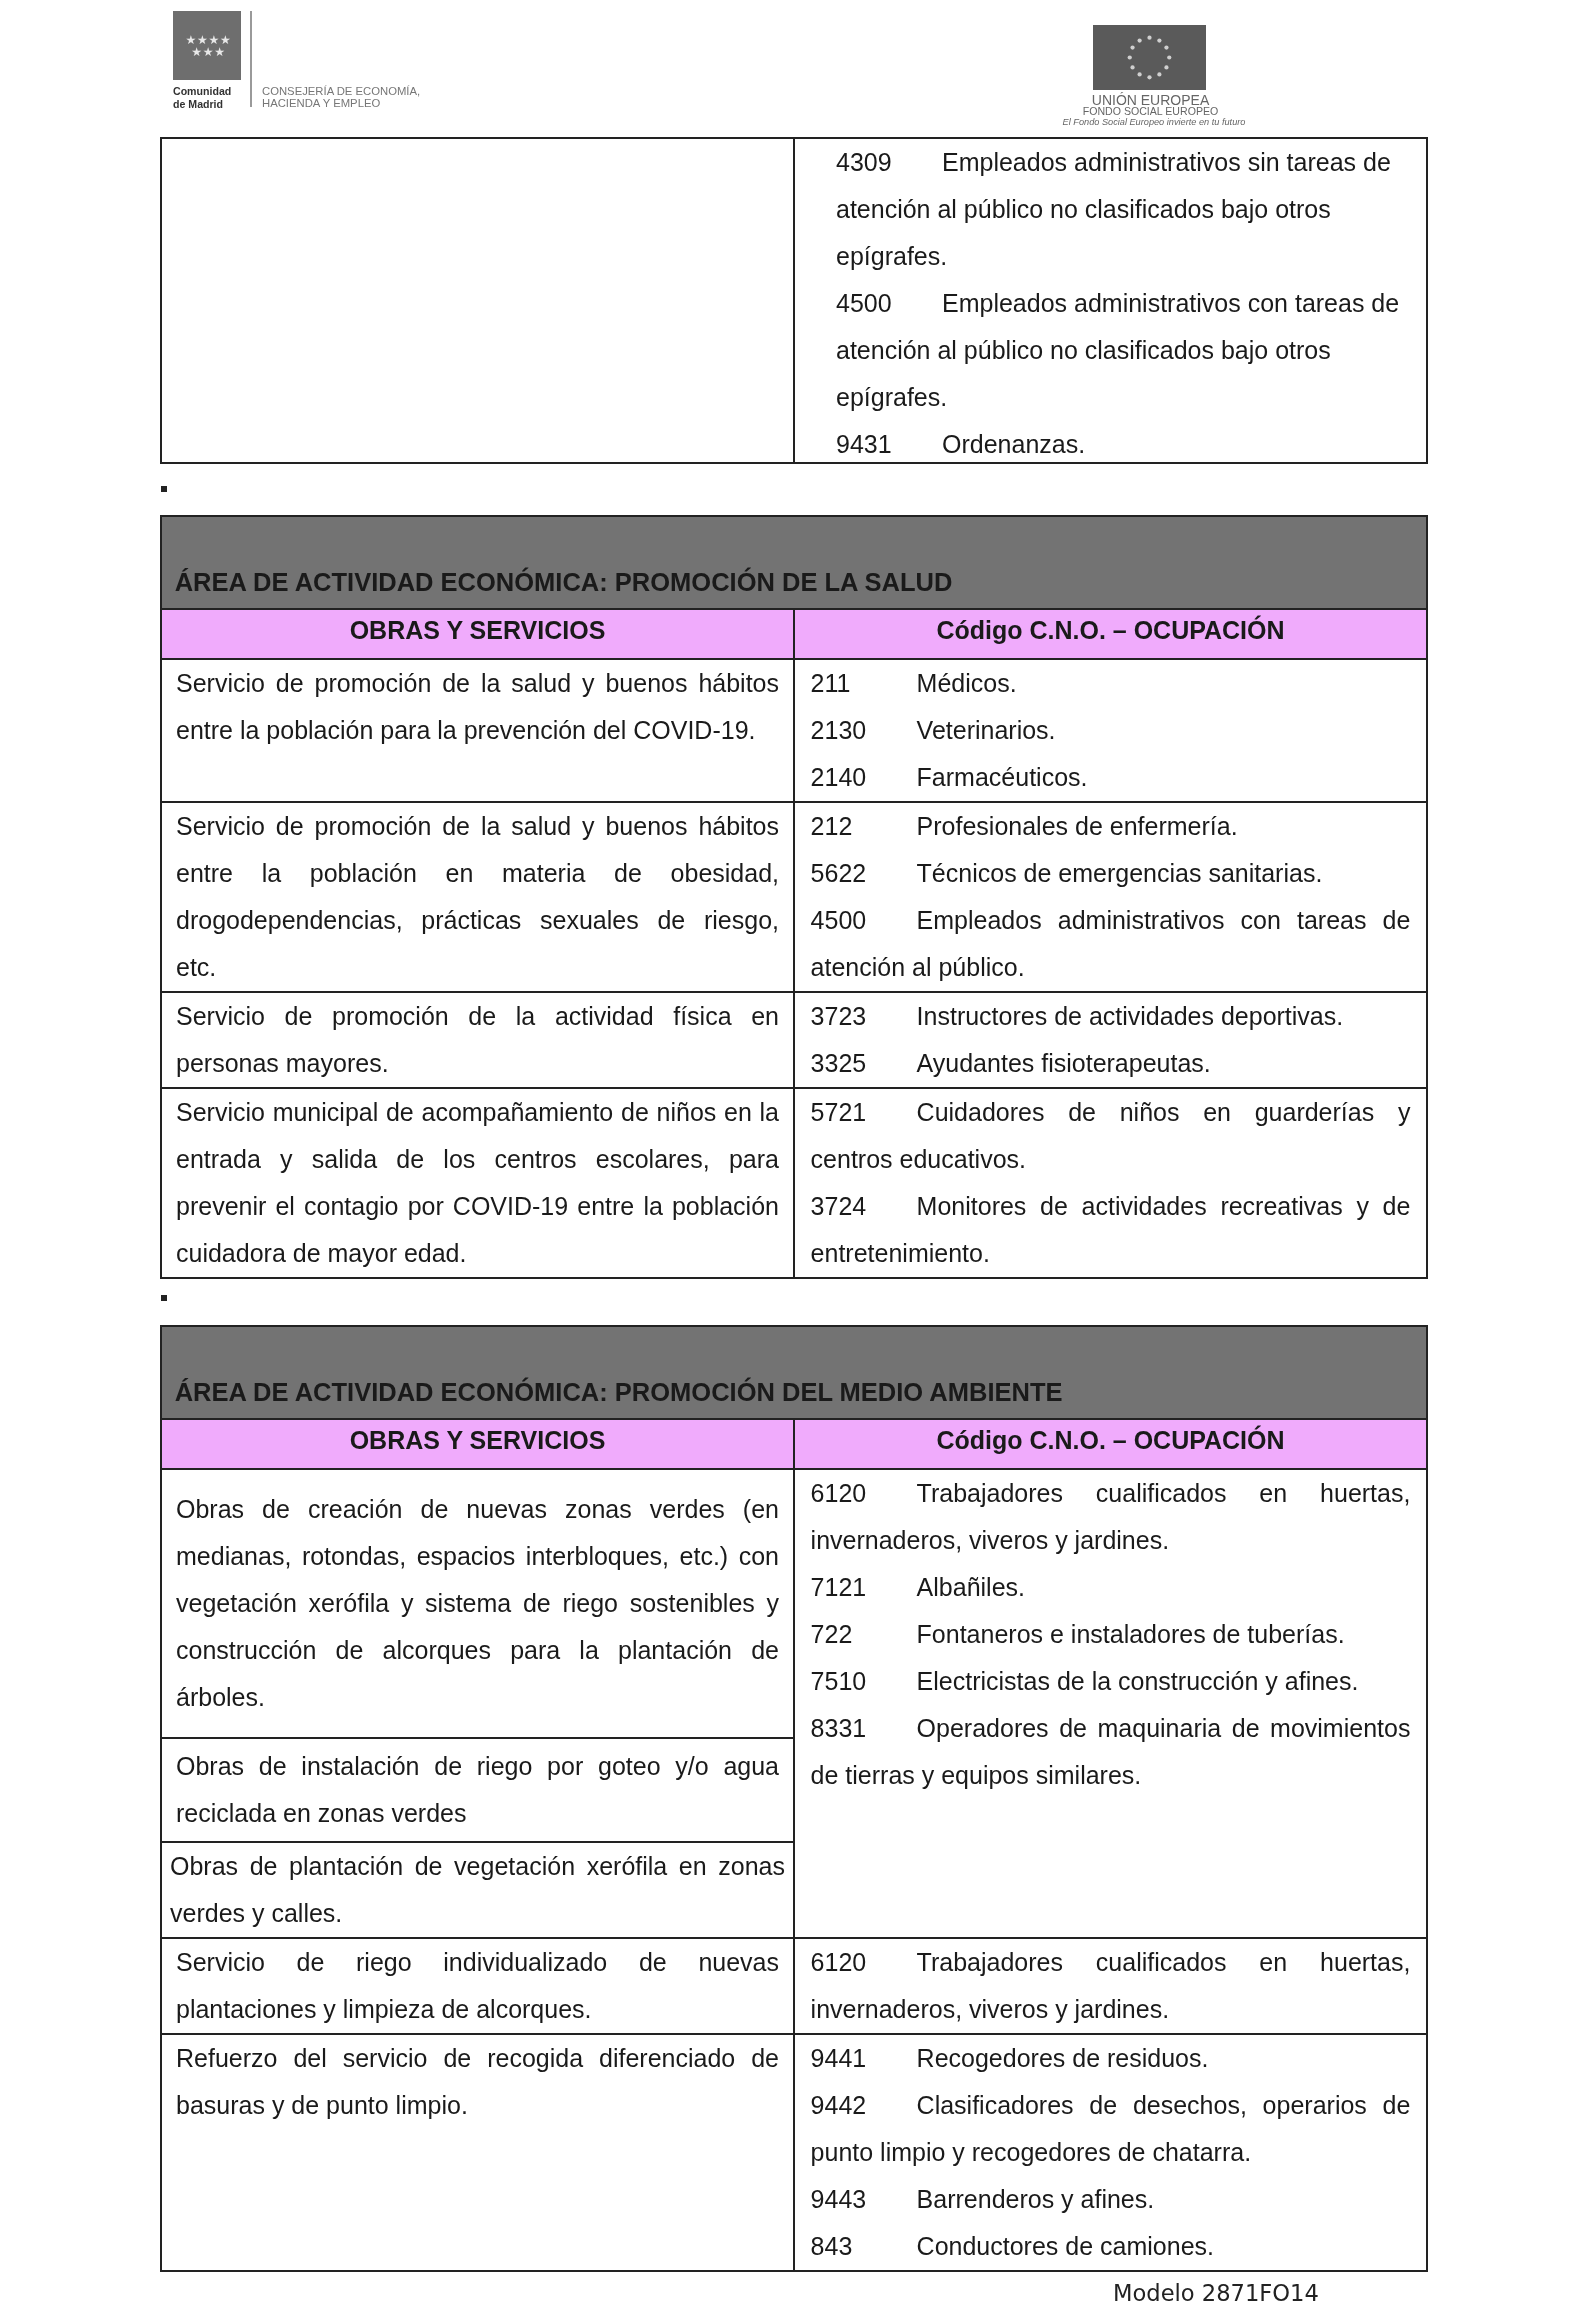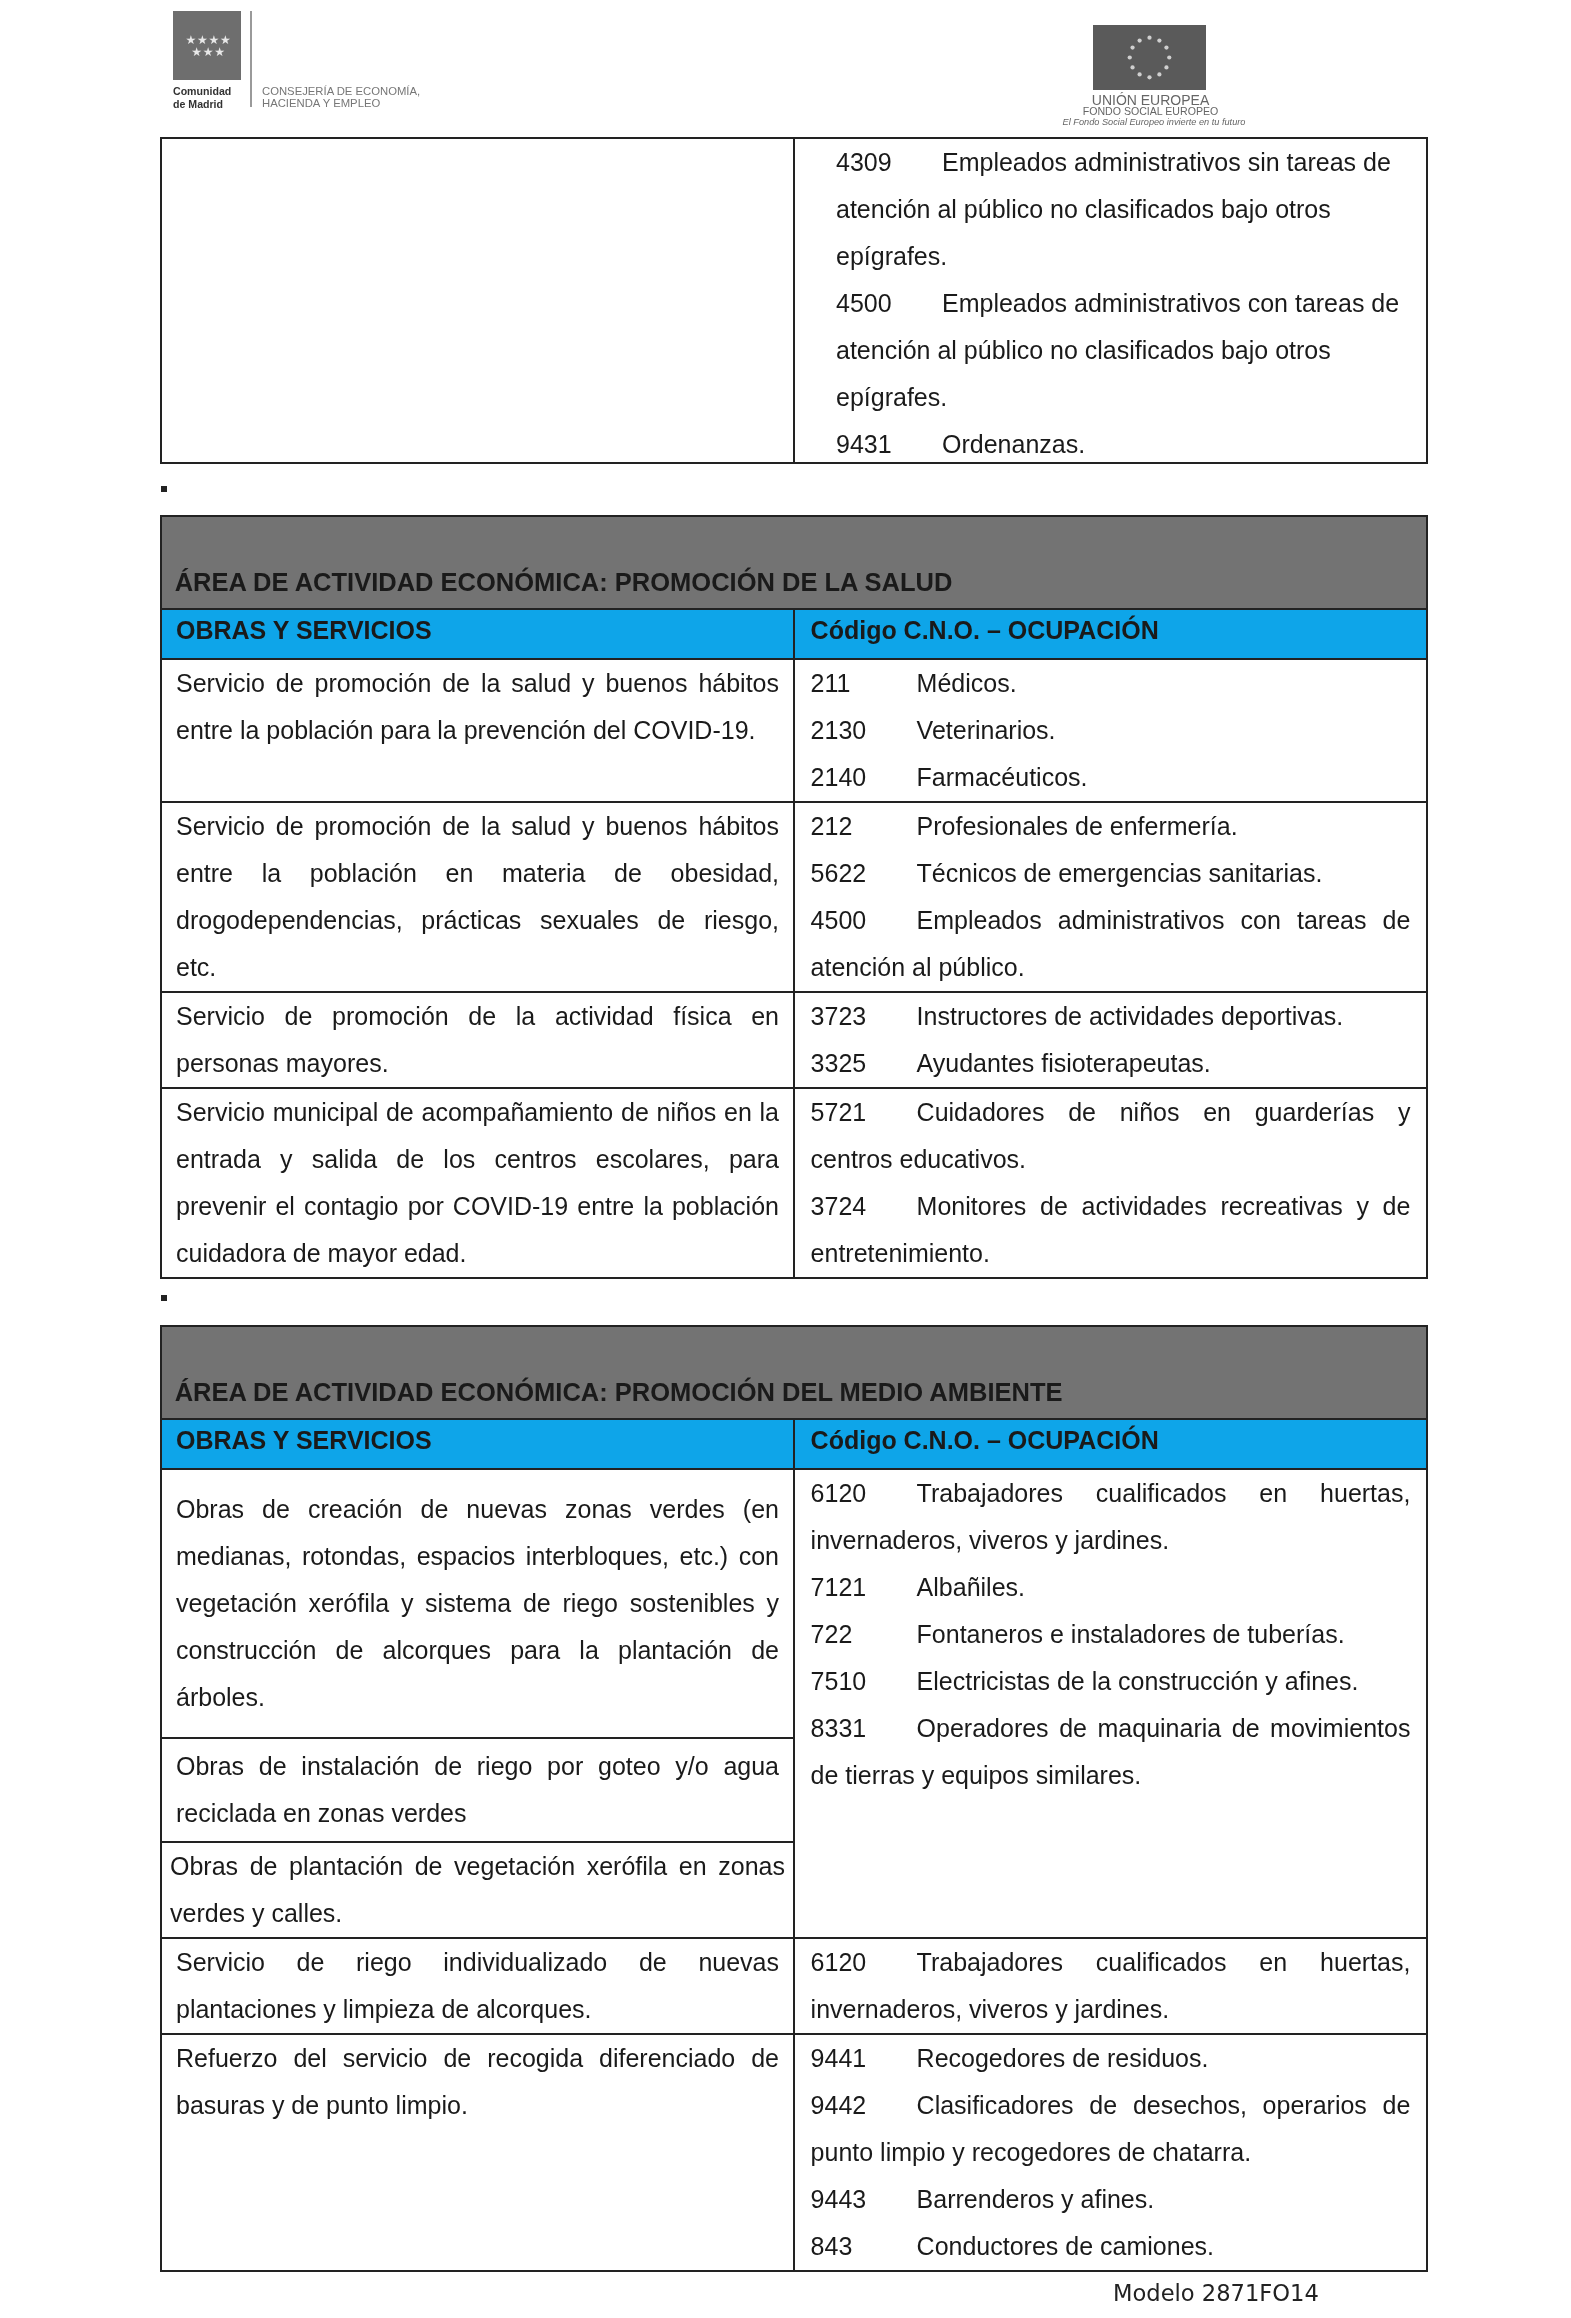--- a/index.html
+++ b/index.html
@@ -28,21 +28,21 @@
   .row { display: flex; border-top: 2.1px solid #222; }
   .row:first-child { border-top: none; }
   .c-left { width: 633px; box-sizing: border-box; border-right: 2.1px solid #222; padding: 0 14px; }
   .c-right { flex: 1; box-sizing: border-box; padding: 0 15.6px; }
   .cell-text { font-size: 25px; line-height: 47px; text-align: justify; }
   .code-line { font-size: 25px; line-height: 47px; text-align: justify; }
   .code { display: inline-block; width: 106px; }
   .area-title { background: #737373; height: 91px; padding: 0 12.7px; box-sizing: border-box;
                 display: flex; align-items: flex-end; padding-bottom: 11.3px;
                 font-weight: bold; font-size: 25.5px; }
-  .col-header { background: #0ea5e9; height: 48px; }
+  .col-header { background: #f0abfc; height: 48px; text-align: center; }
   .col-header .c-left, .col-header .c-right { font-weight: bold; font-size: 25px; line-height: 40px; }
 
   .bullet { position: absolute; width: 5.7px; height: 5.7px; background: #222; }
 
   .footer { position: absolute; left: 1113px; top: 2280px; font-size: 22.6px; color: #222;
             font-family: "DejaVu Sans", sans-serif; }
 </style>
 </head>
 <body>
 

